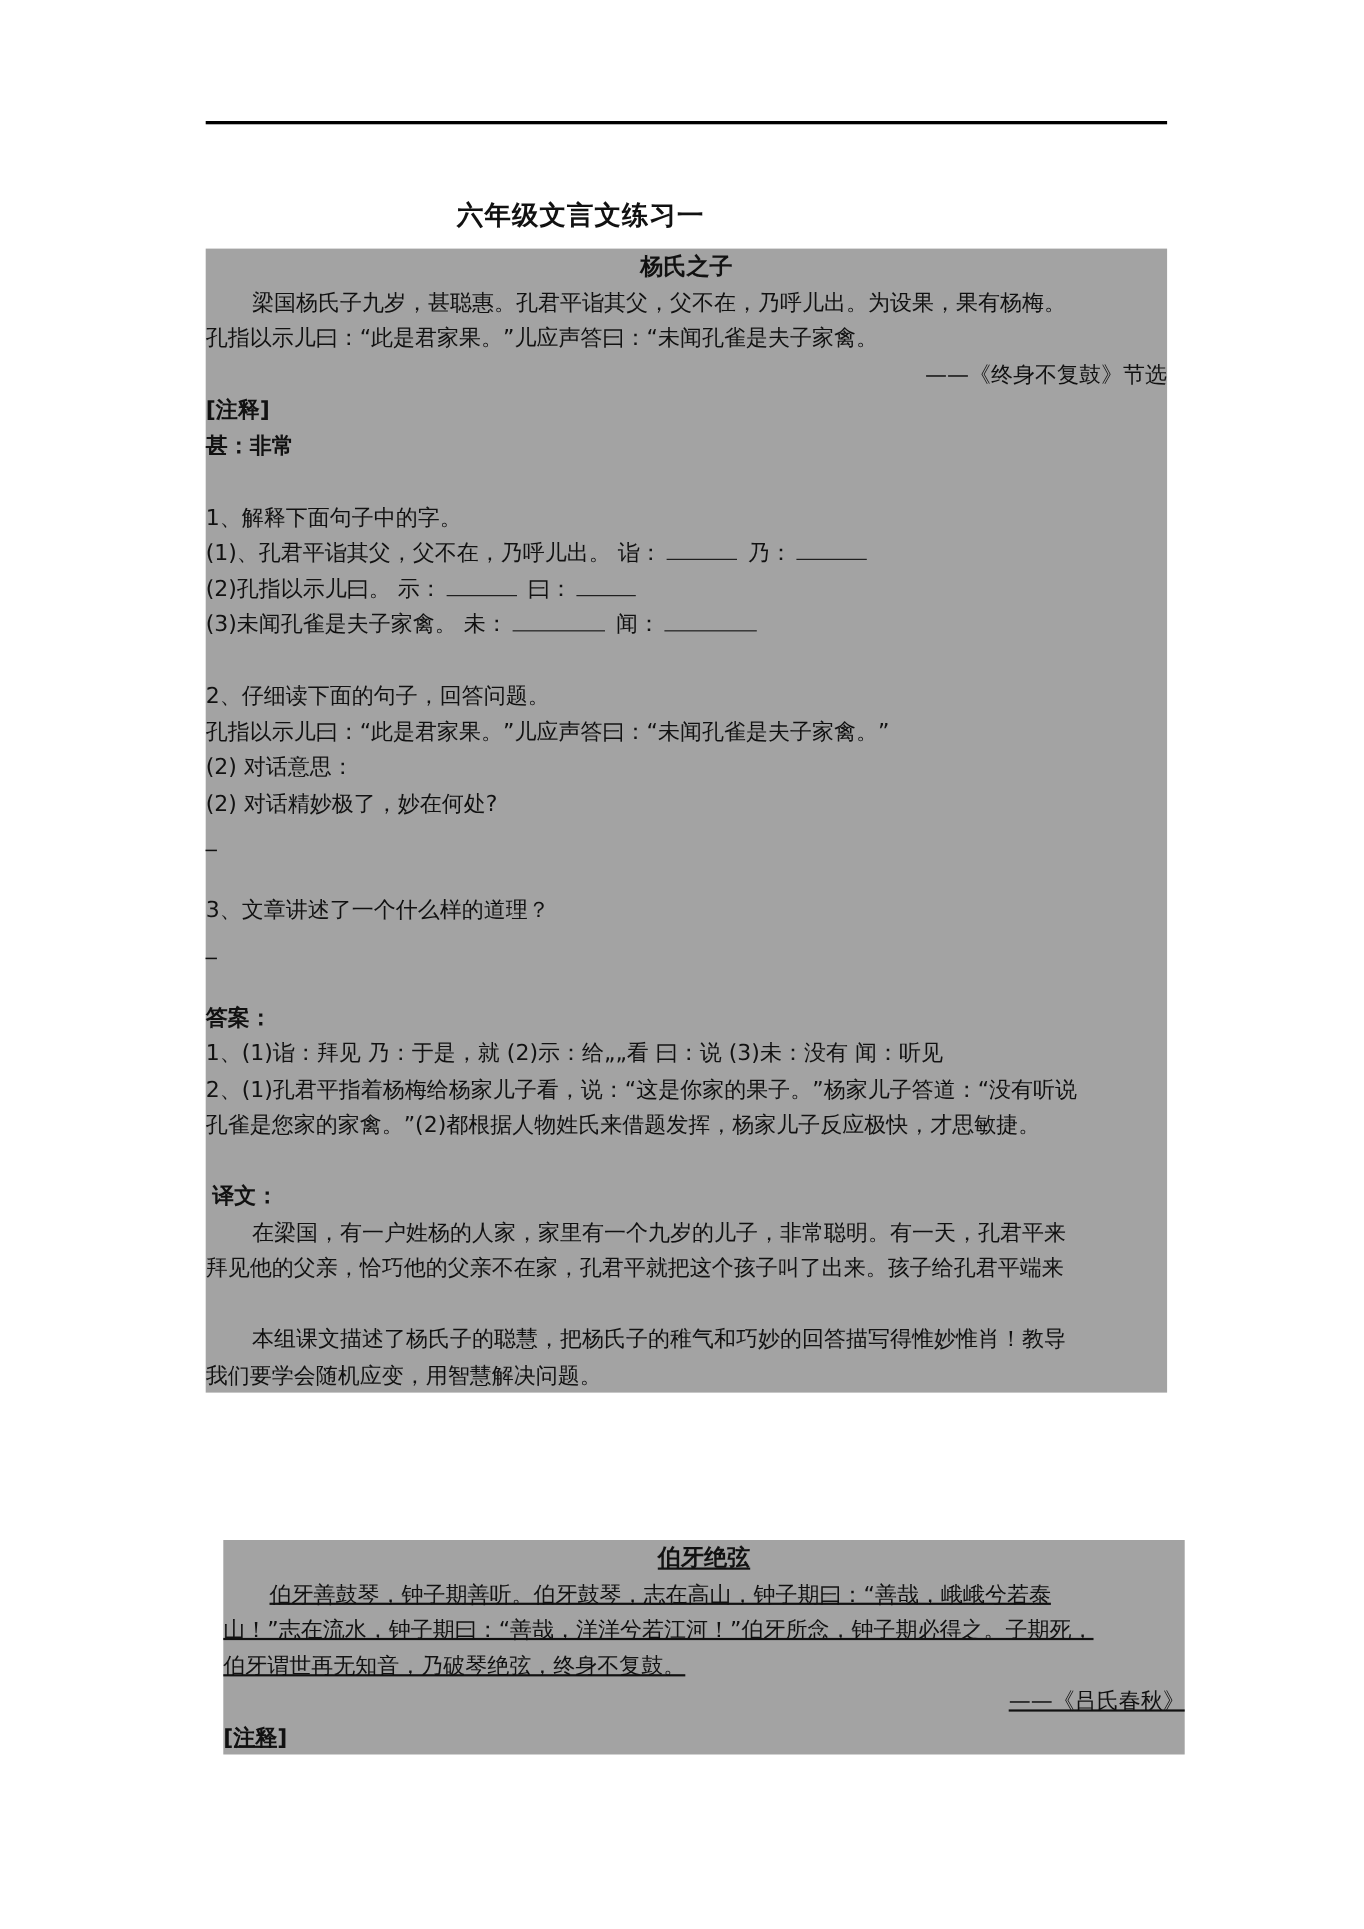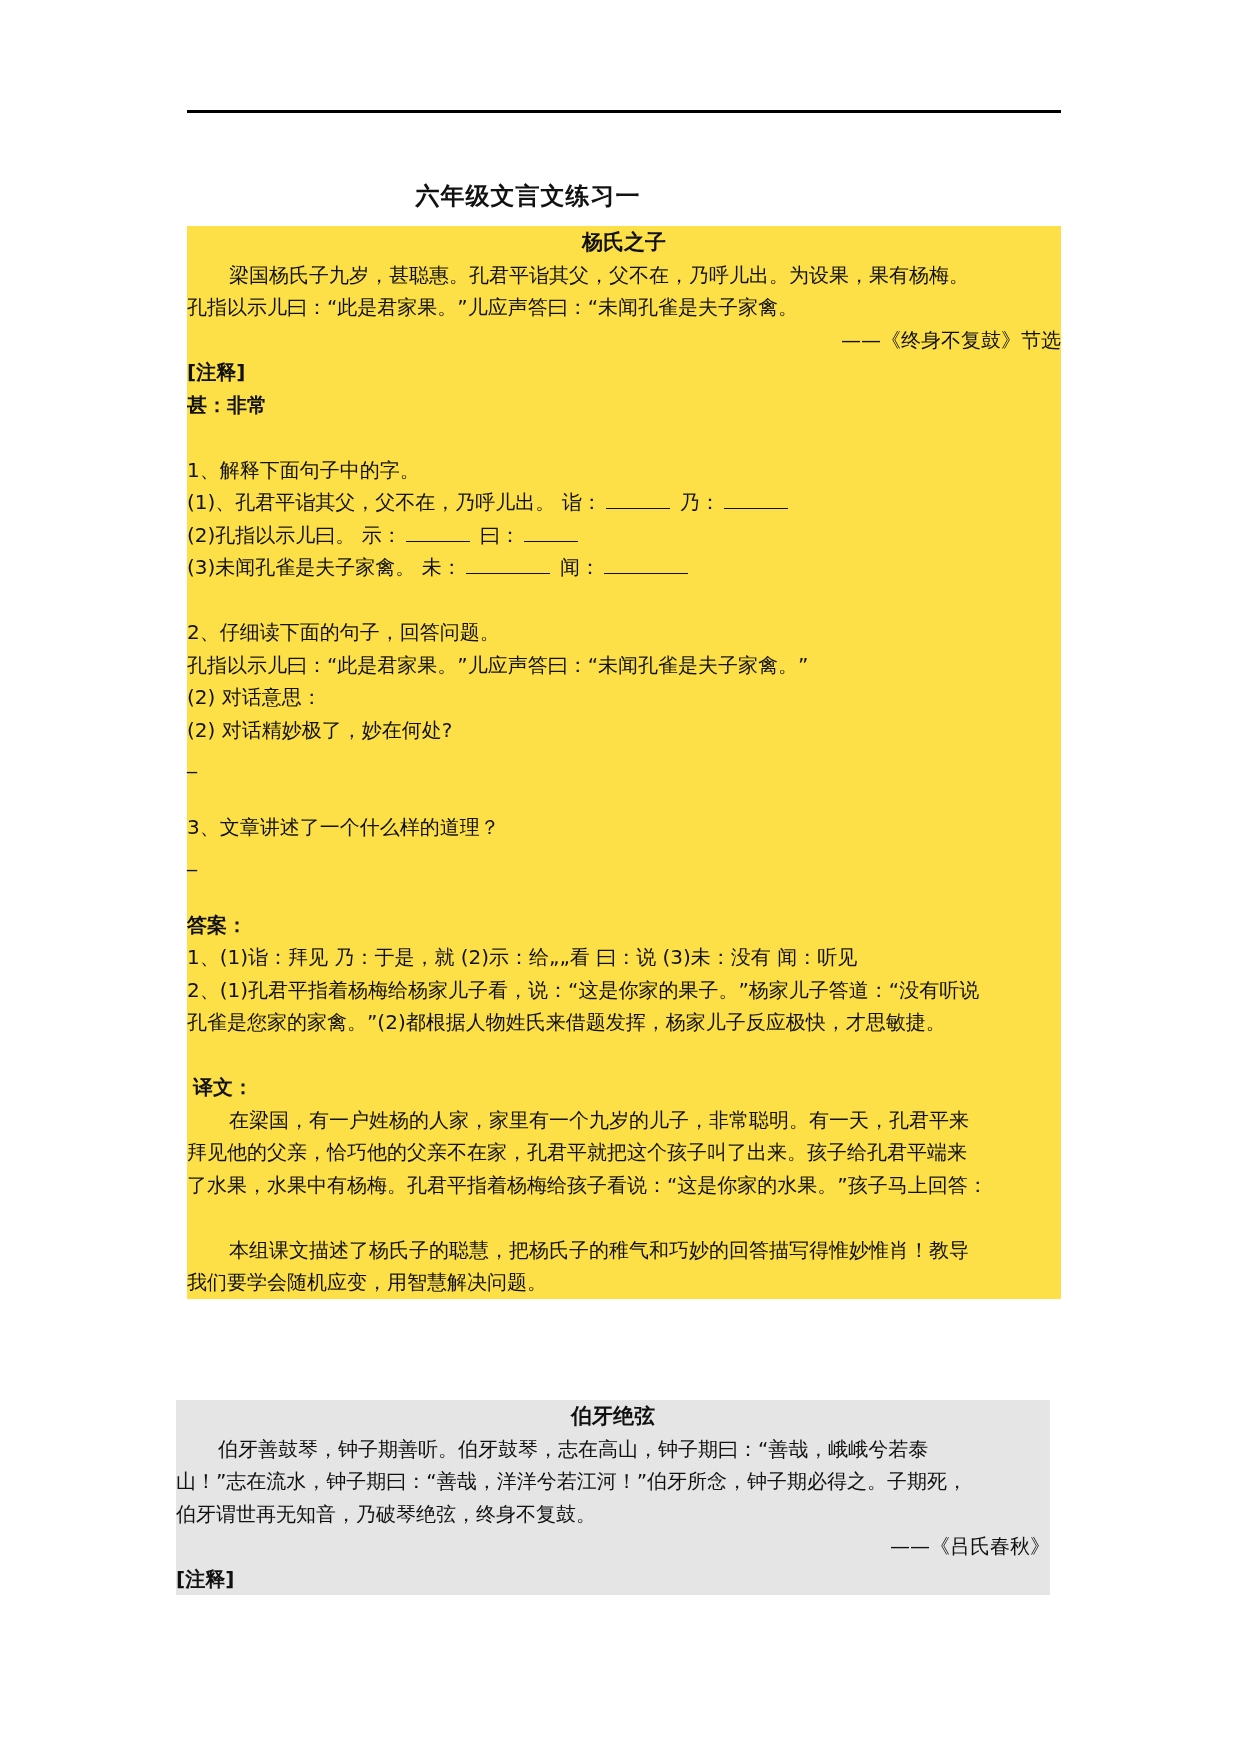--- a/index.html
+++ b/index.html
@@ -10,37 +10,37 @@
   }
   .top-rule {
     position: absolute; left: 187px; top: 110px; width: 874px; height: 3px; background: #000;
   }
   .doc-title {
     position: absolute; left: 0; width: 1056px; top: 180px; text-align: center;
     font-size: 24px; font-weight: bold; letter-spacing: 1px;
   }
   .content {
     position: absolute; left: 187px; top: 226px; width: 874px;
-    background: #fde047;
+    background: #a3a3a3;
   }
   .line {
     font-size: 20px; line-height: 32.5px; height: 32.5px; white-space: nowrap;
   }
   .center { text-align: center; }
   .right { text-align: right; }
   .bold { font-weight: bold; }
   .indent { padding-left: 42px; }
   .subtitle { font-size: 21px; font-weight: bold; }
   .gap { height: 32.5px; }
   .blank {
     display: inline-block; border-bottom: 1px solid #111; height: 20px; vertical-align: baseline;
     margin: 0 4px;
   }
   .dash { font-size: 20px; line-height: 32.5px; height: 32.5px; }
-  .sec2 { position: absolute; left: 176px; top: 1400px; width: 874px; background: #e5e5e5; }
+  .sec2 { position: absolute; left: 203px; top: 1400px; width: 874px; background: #a3a3a3; text-decoration: underline; }
 </style>
 </head>
 <body>
 
 <div class="top-rule"></div>
 <div class="doc-title">六年级文言文练习一</div>
 
 <div class="content">
   <div class="line center subtitle">杨氏之子</div>
   <div class="line indent">梁国杨氏子九岁，甚聪惠。孔君平诣其父，父不在，乃呼儿出。为设果，果有杨梅。</div>
@@ -81,21 +81,20 @@
 
   <div class="line bold">答案：</div>
   <div class="line">1、(1)诣：拜见 乃：于是，就 (2)示：给„„看 曰：说 (3)未：没有 闻：听见</div>
   <div class="line">2、(1)孔君平指着杨梅给杨家儿子看，说：“这是你家的果子。”杨家儿子答道：“没有听说</div>
   <div class="line">孔雀是您家的家禽。”(2)都根据人物姓氏来借题发挥，杨家儿子反应极快，才思敏捷。</div>
   <div class="gap"></div>
 
   <div class="line bold" style="padding-left:6px">译文：</div>
   <div class="line indent">在梁国，有一户姓杨的人家，家里有一个九岁的儿子，非常聪明。有一天，孔君平来</div>
   <div class="line">拜见他的父亲，恰巧他的父亲不在家，孔君平就把这个孩子叫了出来。孩子给孔君平端来</div>
-  <div class="line">了水果，水果中有杨梅。孔君平指着杨梅给孩子看说：“这是你家的水果。”孩子马上回答：</div>
   <div class="gap"></div>
   <div class="line indent">本组课文描述了杨氏子的聪慧，把杨氏子的稚气和巧妙的回答描写得惟妙惟肖！教导</div>
   <div class="line">我们要学会随机应变，用智慧解决问题。</div>
 </div>
 
 <div class="sec2">
   <div class="line center subtitle">伯牙绝弦</div>
   <div class="line indent">伯牙善鼓琴，钟子期善听。伯牙鼓琴，志在高山，钟子期曰：“善哉，峨峨兮若泰</div>
   <div class="line">山！”志在流水，钟子期曰：“善哉，洋洋兮若江河！”伯牙所念，钟子期必得之。子期死，</div>
   <div class="line">伯牙谓世再无知音，乃破琴绝弦，终身不复鼓。</div>

